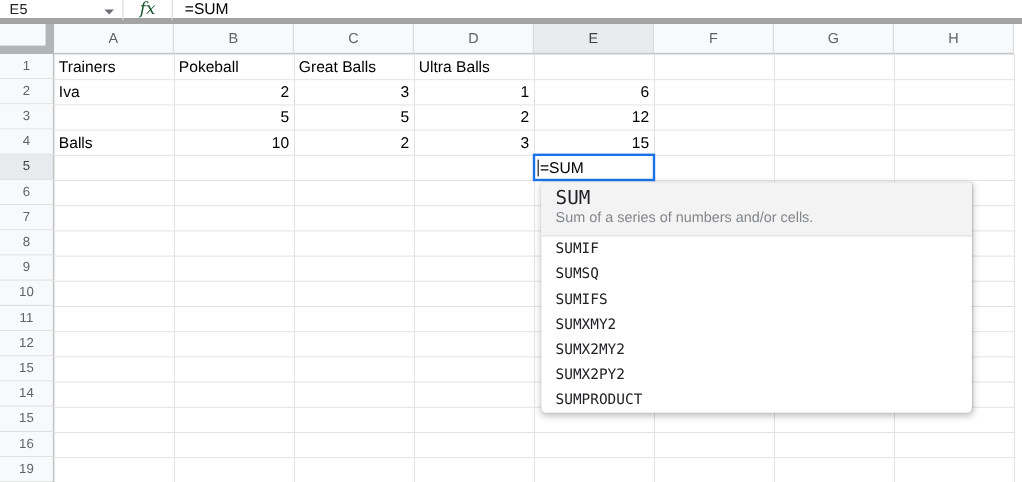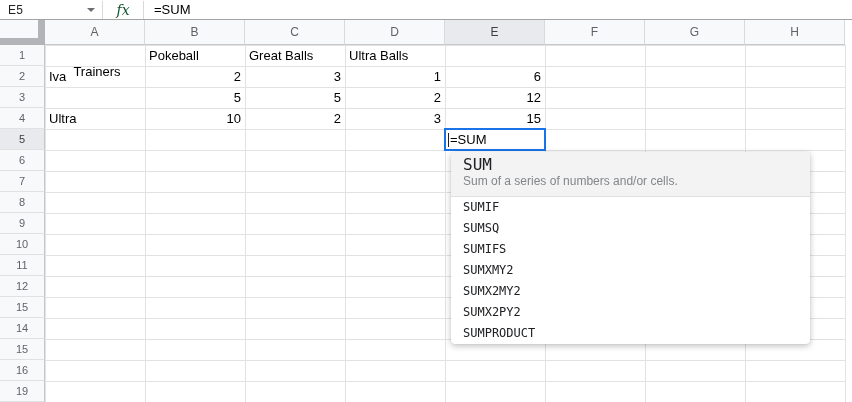--- a/index.html
+++ b/index.html
@@ -5,21 +5,21 @@
   * { margin:0; padding:0; box-sizing:border-box; }
   html,body { background:#fff; }
   .app {
     position:relative; width:852px; height:402px; overflow:hidden;
     font-family:"Liberation Sans", sans-serif; background:#fff;
   }
 
   
   .formula-bar {
     position:absolute; left:0; top:0; width:852px; height:20px;
-    background:#fff; border-bottom:1px solid #a3a3a3;
+    background:#fff; border-bottom:5px solid #a3a3a3;
     display:flex; align-items:center;
   }
   .name-box {
     width:102px; height:100%; display:flex; align-items:center; position:relative;
     cursor:default;
   }
   .name-box .ref {
     margin-left:8px; font-size:12px; color:#202124; letter-spacing:0.2px;
   }
   .name-arrow {
@@ -154,34 +154,34 @@
       <div class="row-header" style="top: 210px;">11</div>
       <div class="row-header" style="top: 231px;">12</div>
       <div class="row-header" style="top: 252px;">15</div>
       <div class="row-header" style="top: 273px;">14</div>
       <div class="row-header" style="top: 294px;">15</div>
       <div class="row-header" style="top: 315px;">16</div>
       <div class="row-header" style="top: 336px;">19</div>
     </div>
 
   <div class="grid">
-      <div class="cell left" style="left: 0px; top: 16px; text-align: center;">Trainers</div>
+      <div class="cell left" style="left: 0px; top: 0px;">Trainers</div>
       <div class="cell left" style="left: 100px; top: 0px;">Pokeball</div>
       <div class="cell left" style="left: 200px; top: 0px;">Great Balls</div>
       <div class="cell left" style="left: 300px; top: 0px;">Ultra Balls</div>
       <div class="cell left" style="left: 0px; top: 21px;">Iva</div>
       <div class="cell right" style="left: 100px; top: 21px;">2</div>
       <div class="cell right" style="left: 200px; top: 21px;">3</div>
       <div class="cell right" style="left: 300px; top: 21px;">1</div>
       <div class="cell right" style="left: 400px; top: 21px;">6</div>
       <div class="cell right" style="left: 100px; top: 42px;">5</div>
       <div class="cell right" style="left: 200px; top: 42px;">5</div>
       <div class="cell right" style="left: 300px; top: 42px;">2</div>
       <div class="cell right" style="left: 400px; top: 42px;">12</div>
-      <div class="cell left" style="left: 0px; top: 63px;">Ultra</div>
+      <div class="cell left" style="left: 0px; top: 63px;">Balls</div>
       <div class="cell right" style="left: 100px; top: 63px;">10</div>
       <div class="cell right" style="left: 200px; top: 63px;">2</div>
       <div class="cell right" style="left: 300px; top: 63px;">3</div>
       <div class="cell right" style="left: 400px; top: 63px;">15</div>
     </div>
 
   <div class="active-cell">
     <span class="caret"></span>
     <span>=SUM</span>
   </div>

